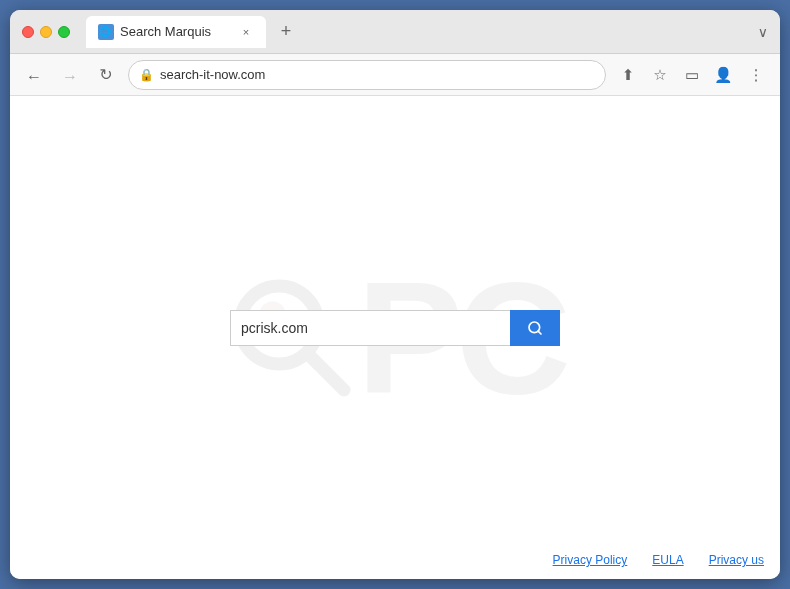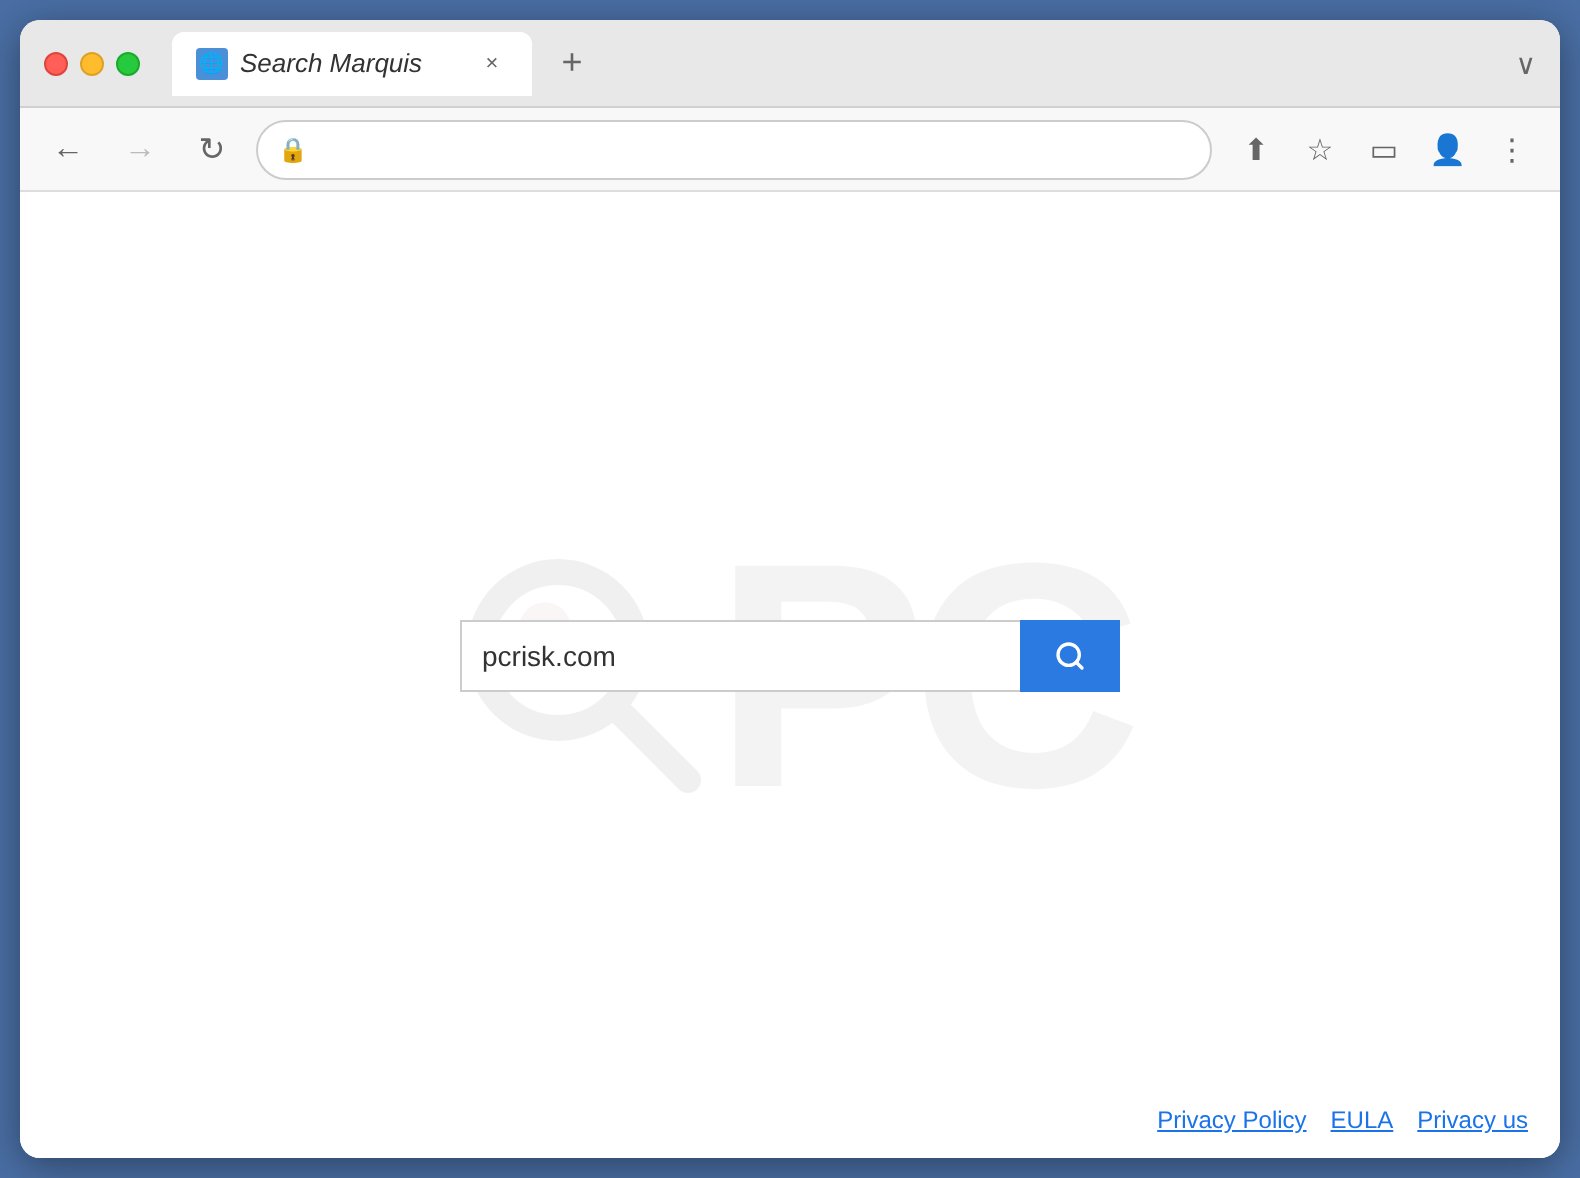--- a/index.html
+++ b/index.html
@@ -85,21 +85,20 @@
       font-size: 10px;
       color: white;
     }
 
     .tab-label {
       flex: 1;
       white-space: nowrap;
       overflow: hidden;
       text-overflow: ellipsis;
       font-size: 13px;
-      font-style: italic;
     }
 
     .tab-close {
       width: 16px;
       height: 16px;
       border-radius: 50%;
       display: flex;
       align-items: center;
       justify-content: center;
       font-size: 11px;
@@ -292,21 +291,21 @@
       color: white;
       font-size: 16px;
     }
 
     
     .footer {
       position: absolute;
       bottom: 12px;
       right: 16px;
       display: flex;
-      gap: 12px;
+      gap: 25px;
       z-index: 10;
     }
 
     .footer-link {
       font-size: 12px;
       color: #1a73e8;
       text-decoration: underline;
       cursor: pointer;
     }
   </style>
@@ -334,20 +333,21 @@
       <div class="window-expand">∨</div>
     </div>
   </div>
 
   <div class="nav-bar">
     <div class="nav-btn">←</div>
     <div class="nav-btn disabled">→</div>
     <div class="nav-btn">↻</div>
     <div class="address-bar-container">
       <span class="lock-icon">🔒</span>
+      <input class="address-bar" type="text" value="search-it-now.com" style="">
     </div>
     <div class="nav-actions">
       <div class="nav-action-btn">⬆</div>
       <div class="nav-action-btn">☆</div>
       <div class="nav-action-btn">▭</div>
       <div class="nav-action-btn">👤</div>
       <div class="nav-action-btn">⋮</div>
     </div>
   </div>
 

